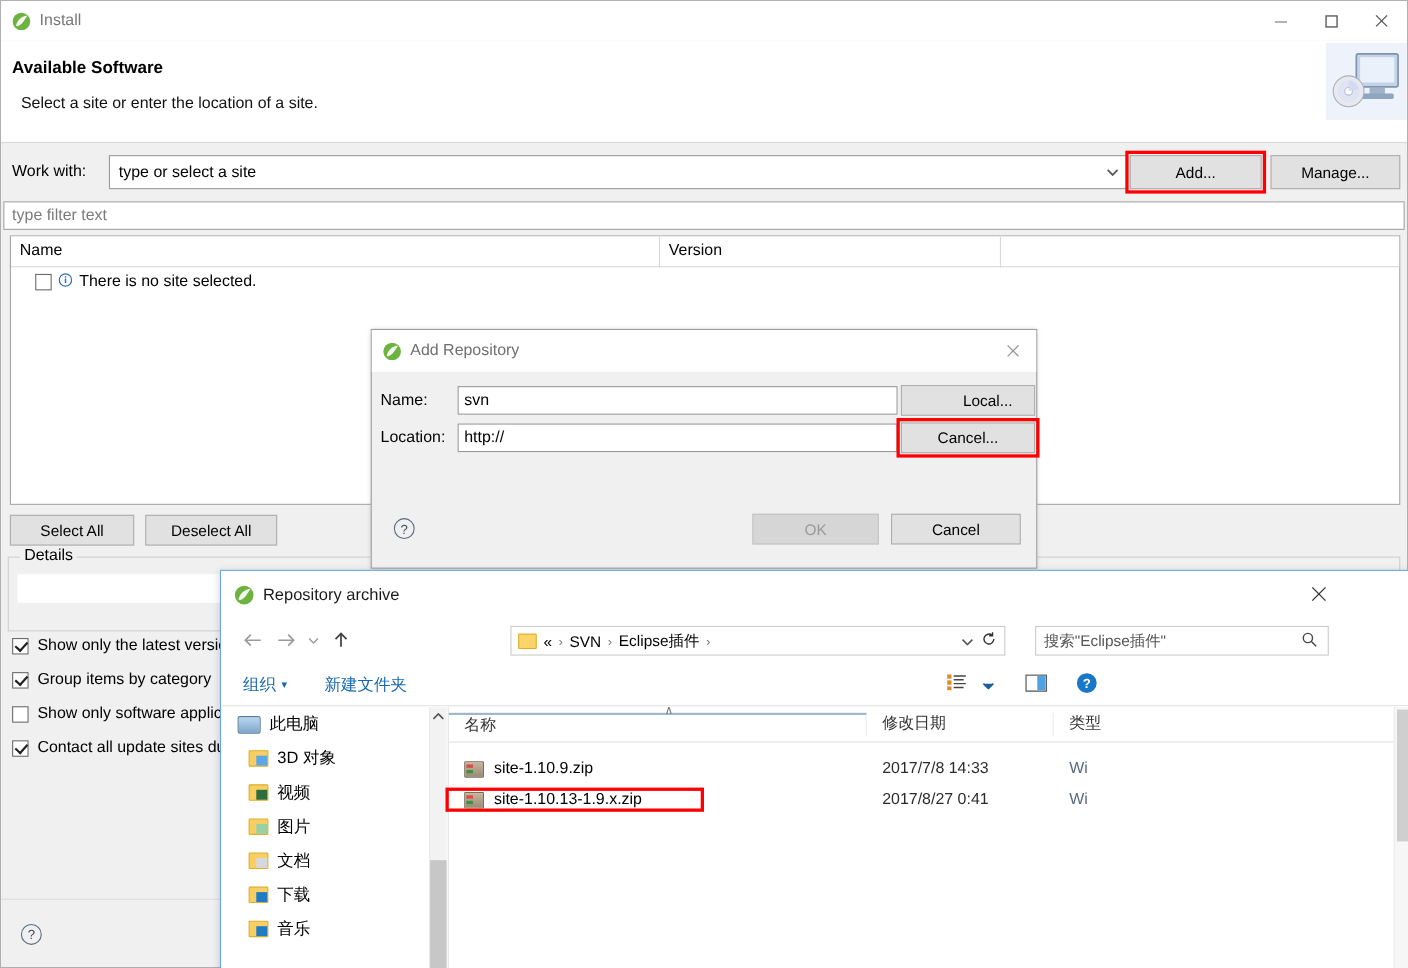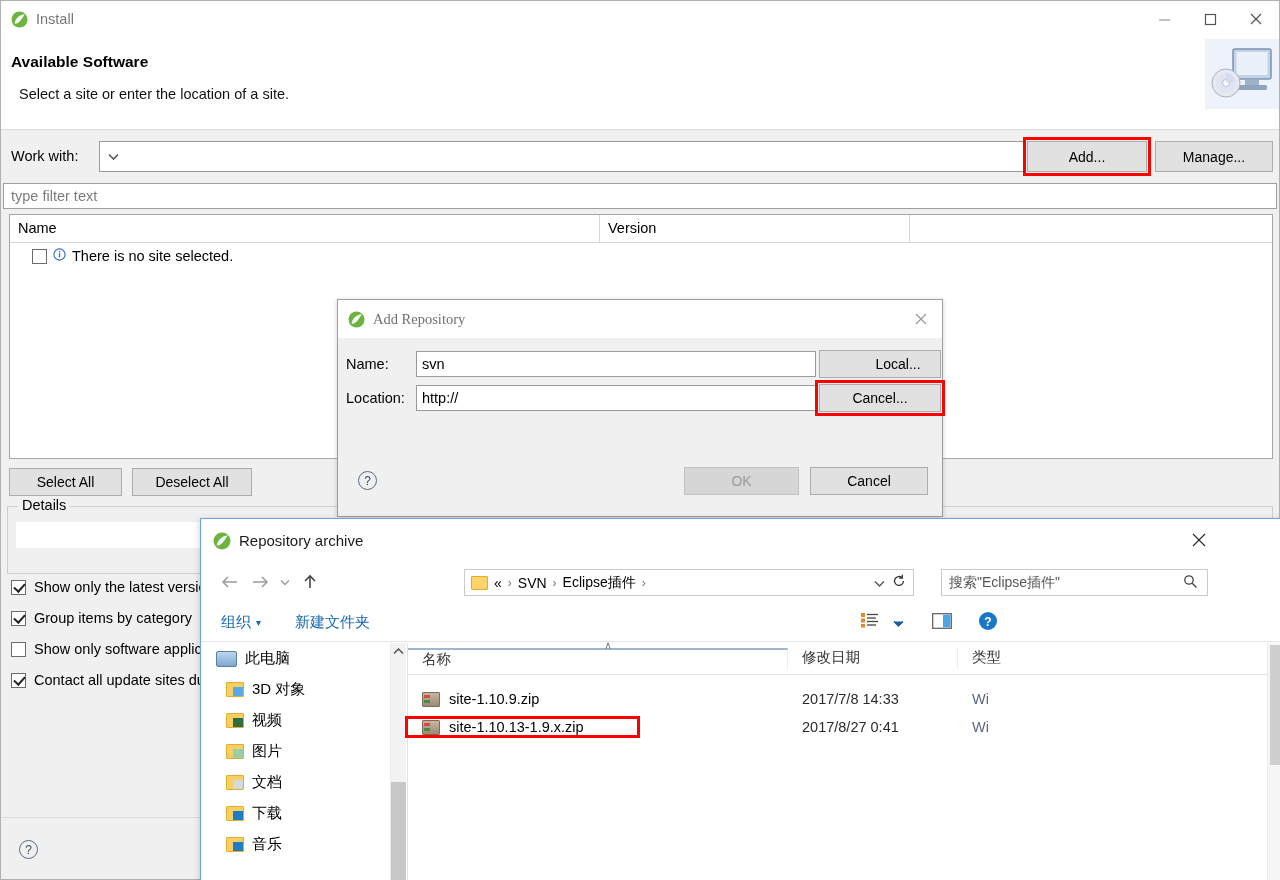--- a/index.html
+++ b/index.html
@@ -137,21 +137,21 @@
   
   .addrepo {
     position: absolute; left: 337px; top: 299px; width: 606px; height: 218px;
     background: #f0f0f0; border: 1px solid #9d9d9d;
     box-shadow: 0 1px 5px rgba(0,0,0,0.18);
   }
   .addrepo-title {
     position: absolute; left: 0; top: 0; width: 100%; height: 38px; background: #fff;
     display: flex; align-items: center; padding-left: 10px; gap: 8px;
   }
-  .addrepo-title .t { color: #6f6f6f; font-size: 14.5px; font-family: Liberation Serif, serif; }
+  .addrepo-title .t { color: #6f6f6f; font-size: 14.5px; }
   .addrepo-close {
     position: absolute; right: 6px; top: 6px; width: 30px; height: 26px;
     display: flex; align-items: center; justify-content: center; color: #8a8a8a; font-size: 15px;
   }
   .ar-label { position: absolute; font-size: 14.5px; }
   .ar-input {
     position: absolute; background: #fff; border: 1px solid #9a9a9a; height: 26px;
     display: flex; align-items: center; padding-left: 5px; font-size: 14.5px;
   }
   .ar-btn { position: absolute; height: 28px; width: 122px; }
@@ -289,20 +289,21 @@
           <path d="M21 34 A10 10 0 0 1 30 42 L21 44 Z" fill="#cfd7f0" opacity="0.8"></path>
         </svg>
       </div>
     </div>
 
     <div class="body-area">
 
       <div class="workwith-row">
         <span class="workwith-label">Work with:</span>
         <div class="combo">
+          <span class="value">type or select a site</span>
           <span class="chev">
             <svg width="11" height="8">
                 <polyline points="1,1.5 5.5,6 10,1.5" fill="none" stroke="#5a5a5a" stroke-width="1.6"></polyline>
               </svg>
           </span>
         </div>
         <div class="btn btn-add hl">Add...</div>
         <div class="btn btn-manage">Manage...</div>
       </div>
 

